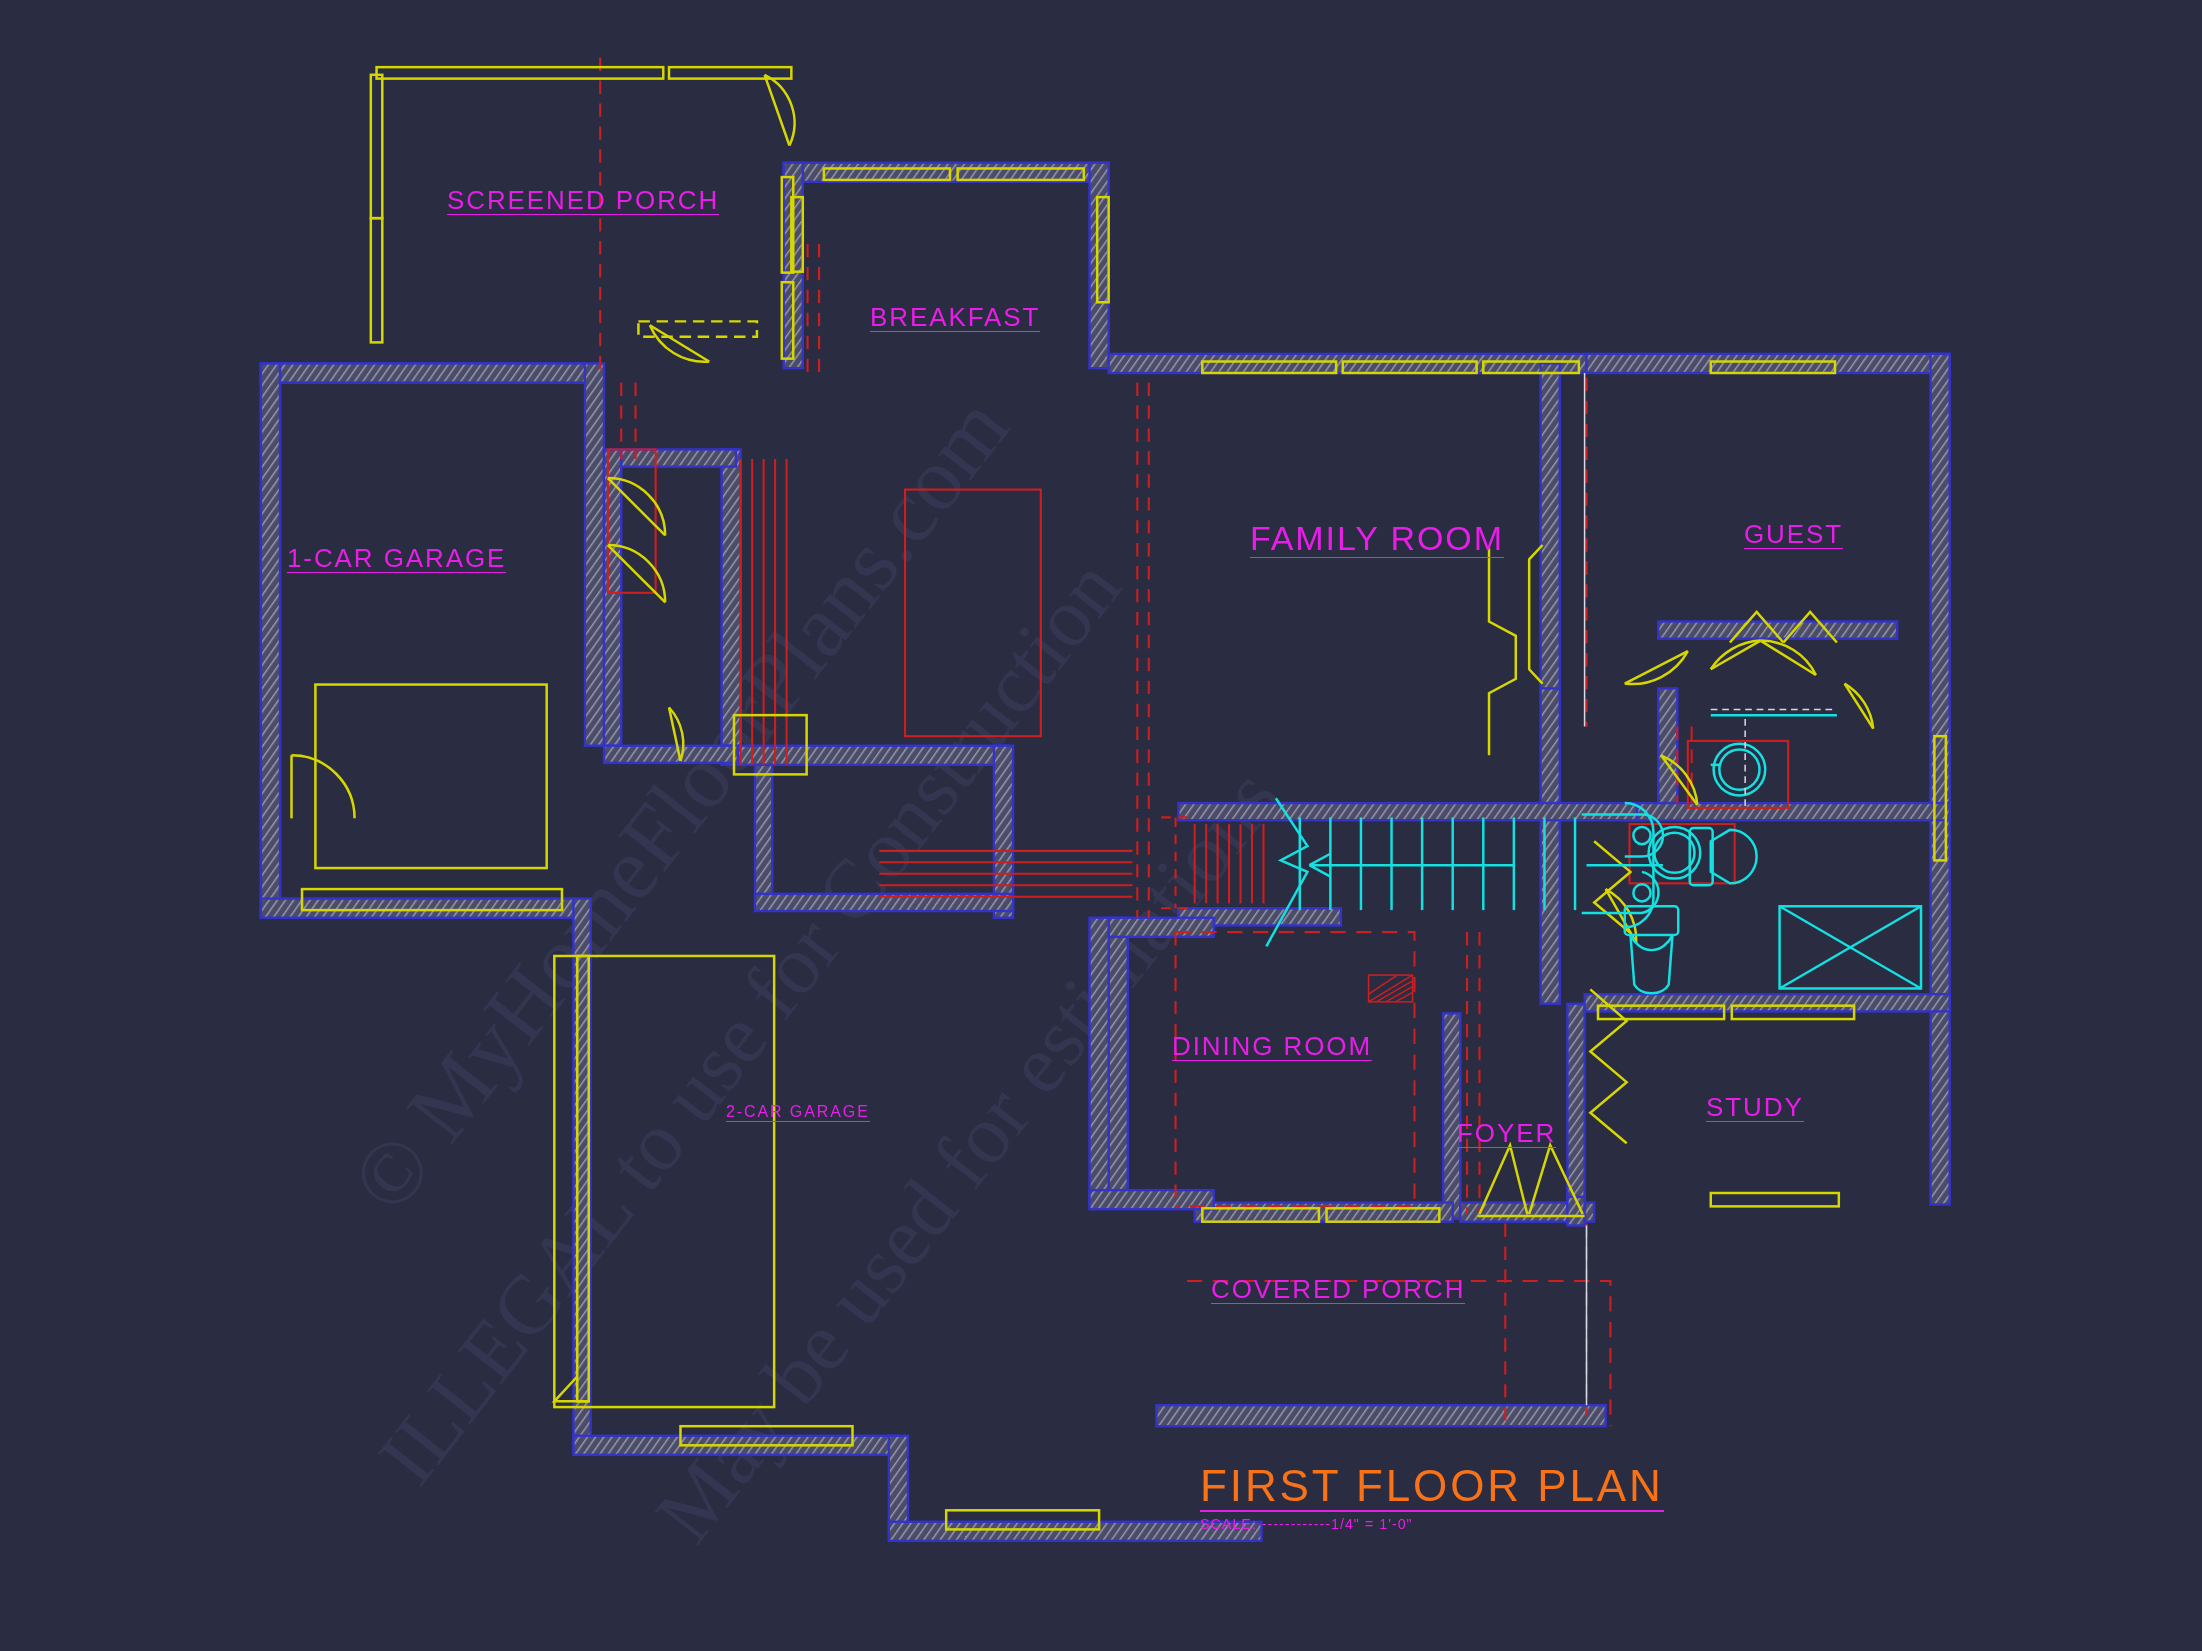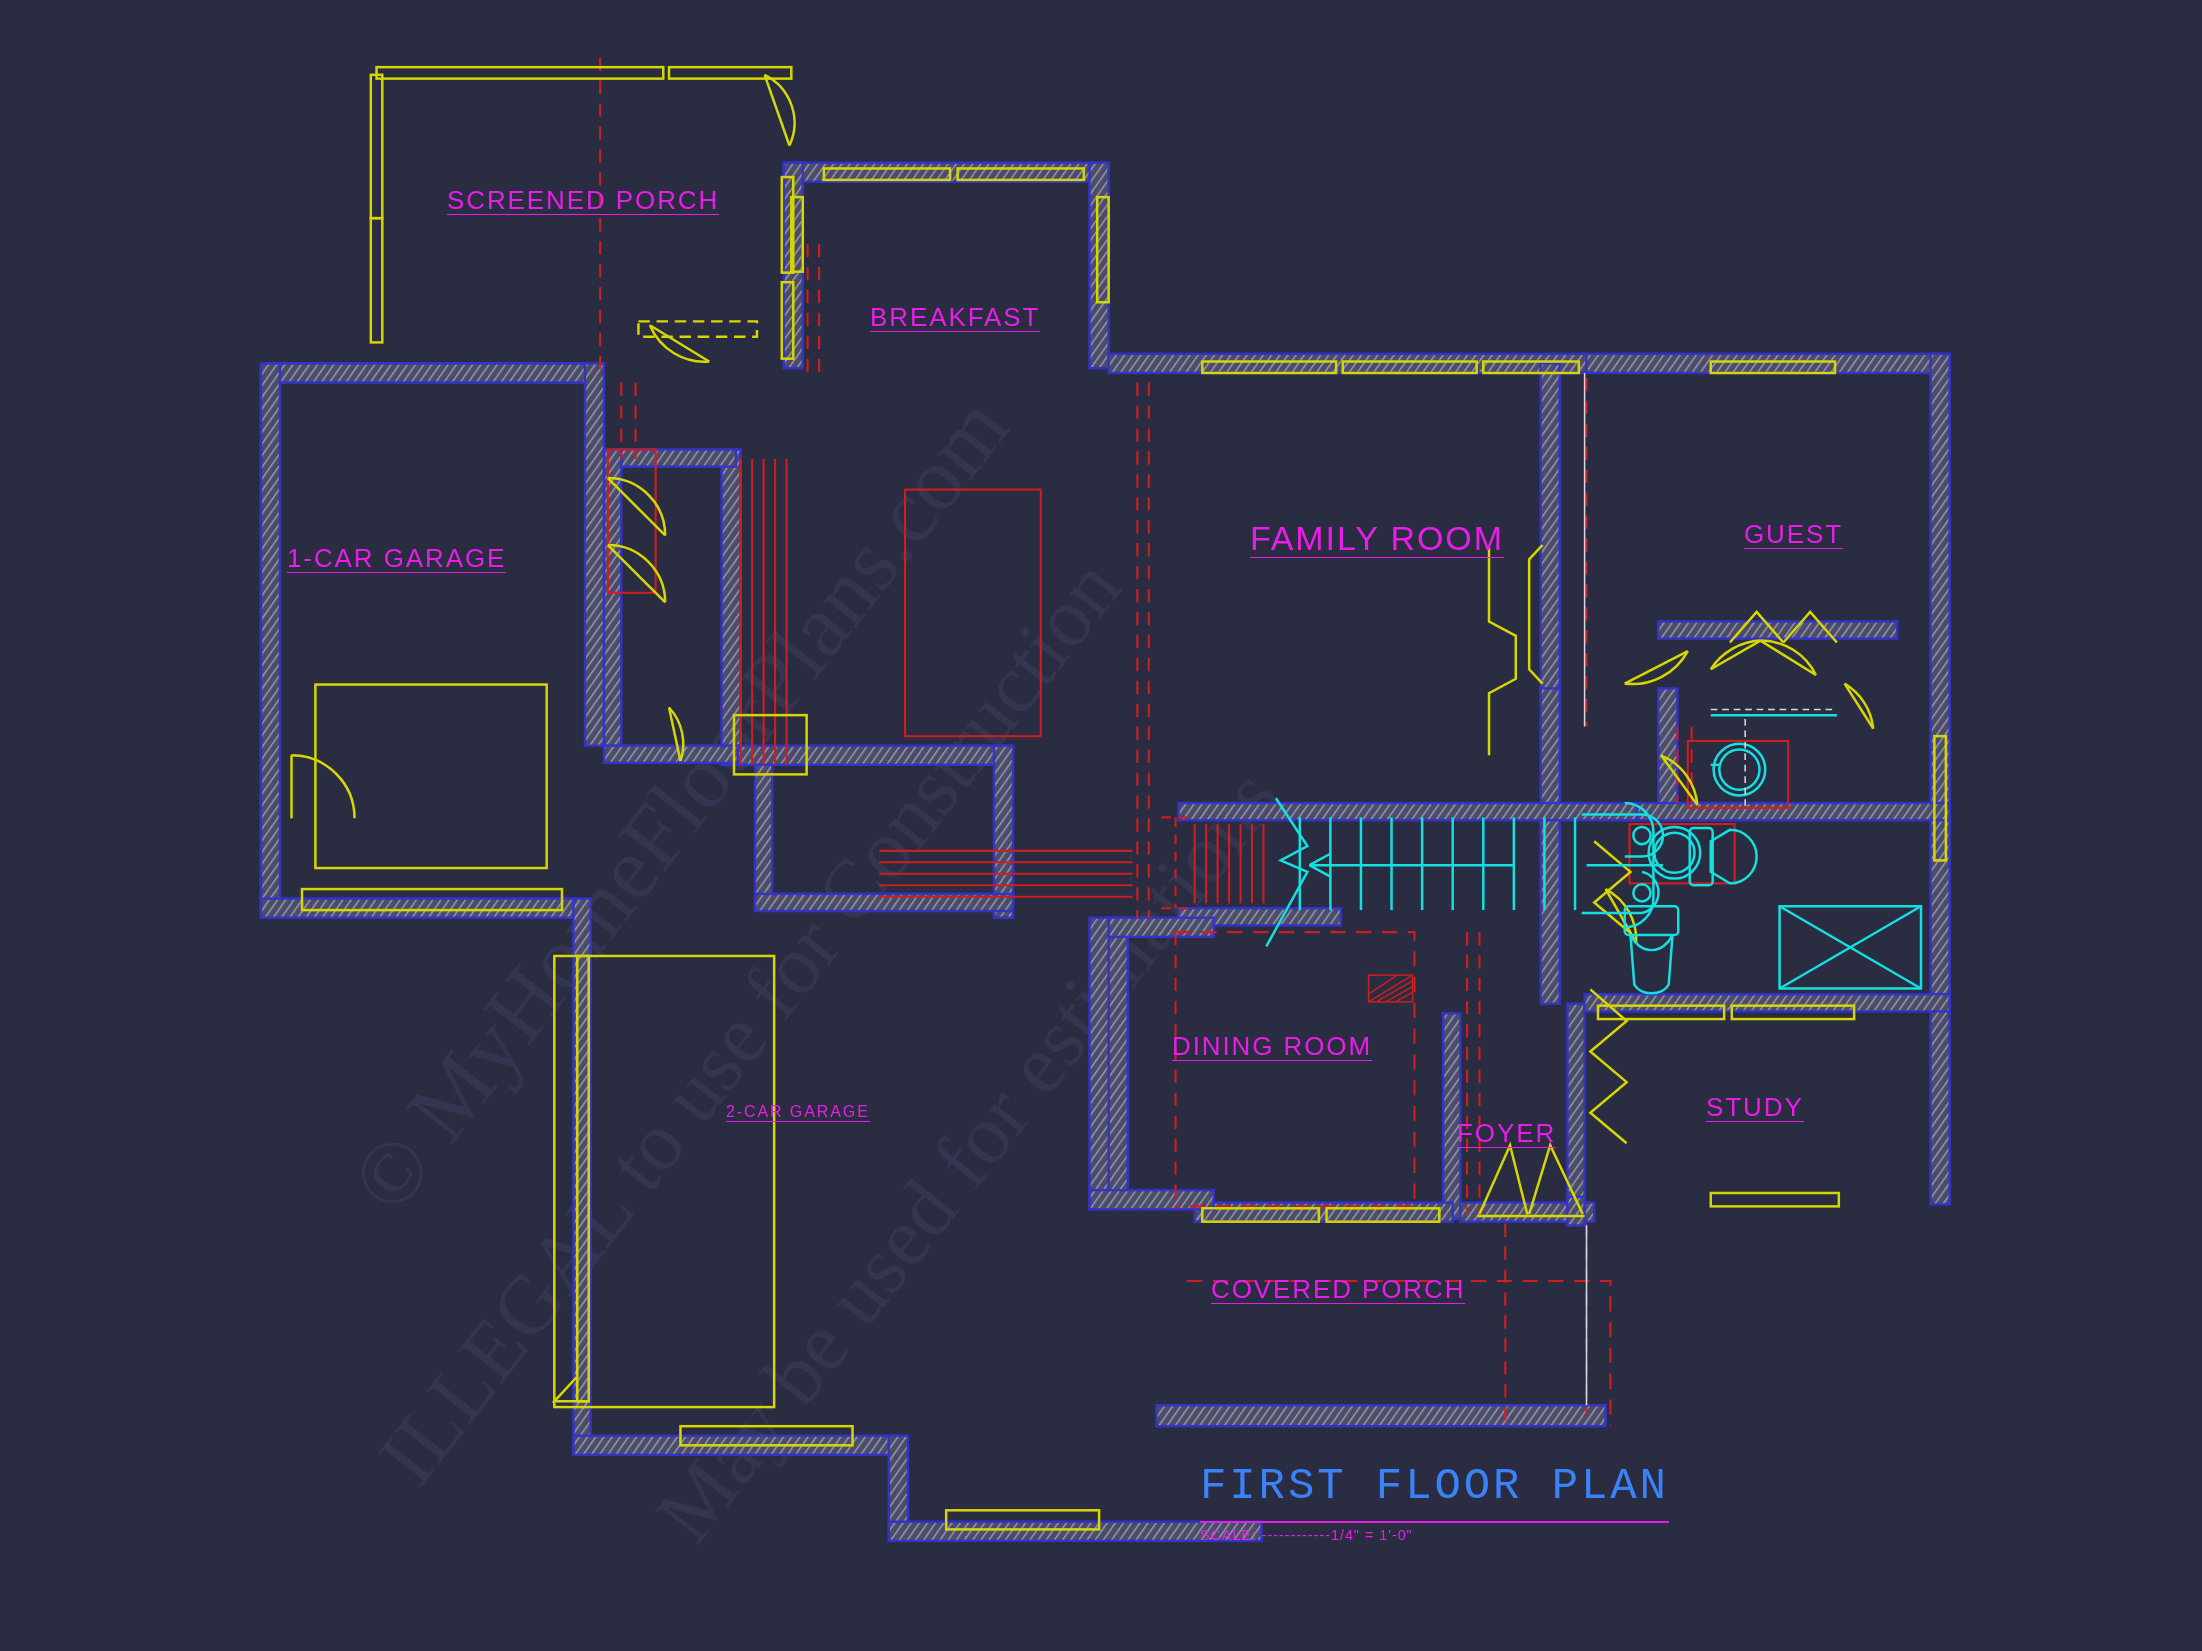--- a/index.html
+++ b/index.html
@@ -13,22 +13,22 @@
     position:absolute;color:#343651;font-family:"Liberation Serif",serif;
     white-space:nowrap;pointer-events:none;user-select:none;
   }
   .roomlbl{
     position:absolute;color:#e81ee8;font-family:Liberation Sans, sans-serif;
     white-space:nowrap;letter-spacing:1.9px;
     border-bottom:1.9px solid #e81ee8;line-height:1.05;
   }
   .titleblk{position:absolute;}
   .titleblk .t1{
-    color:#3b82f6;font-size:44px;letter-spacing:2.9px;white-space:nowrap;
-    border-bottom:2.9px solid #e81ee8;padding-bottom:12px;line-height:1.05;font-family:Liberation Mono, monospace;
+    color:#f97316;font-size:44px;letter-spacing:2.9px;white-space:nowrap;
+    border-bottom:2.9px solid #e81ee8;padding-bottom:1px;line-height:1.05;
   }
   .titleblk .t2{
     color:#e81ee8;font-size:14.3px;letter-spacing:1px;white-space:nowrap;margin-top:3.8px;
   }
 </style>
 </head>
 <body>
 
 <div id="plan-root">
 

